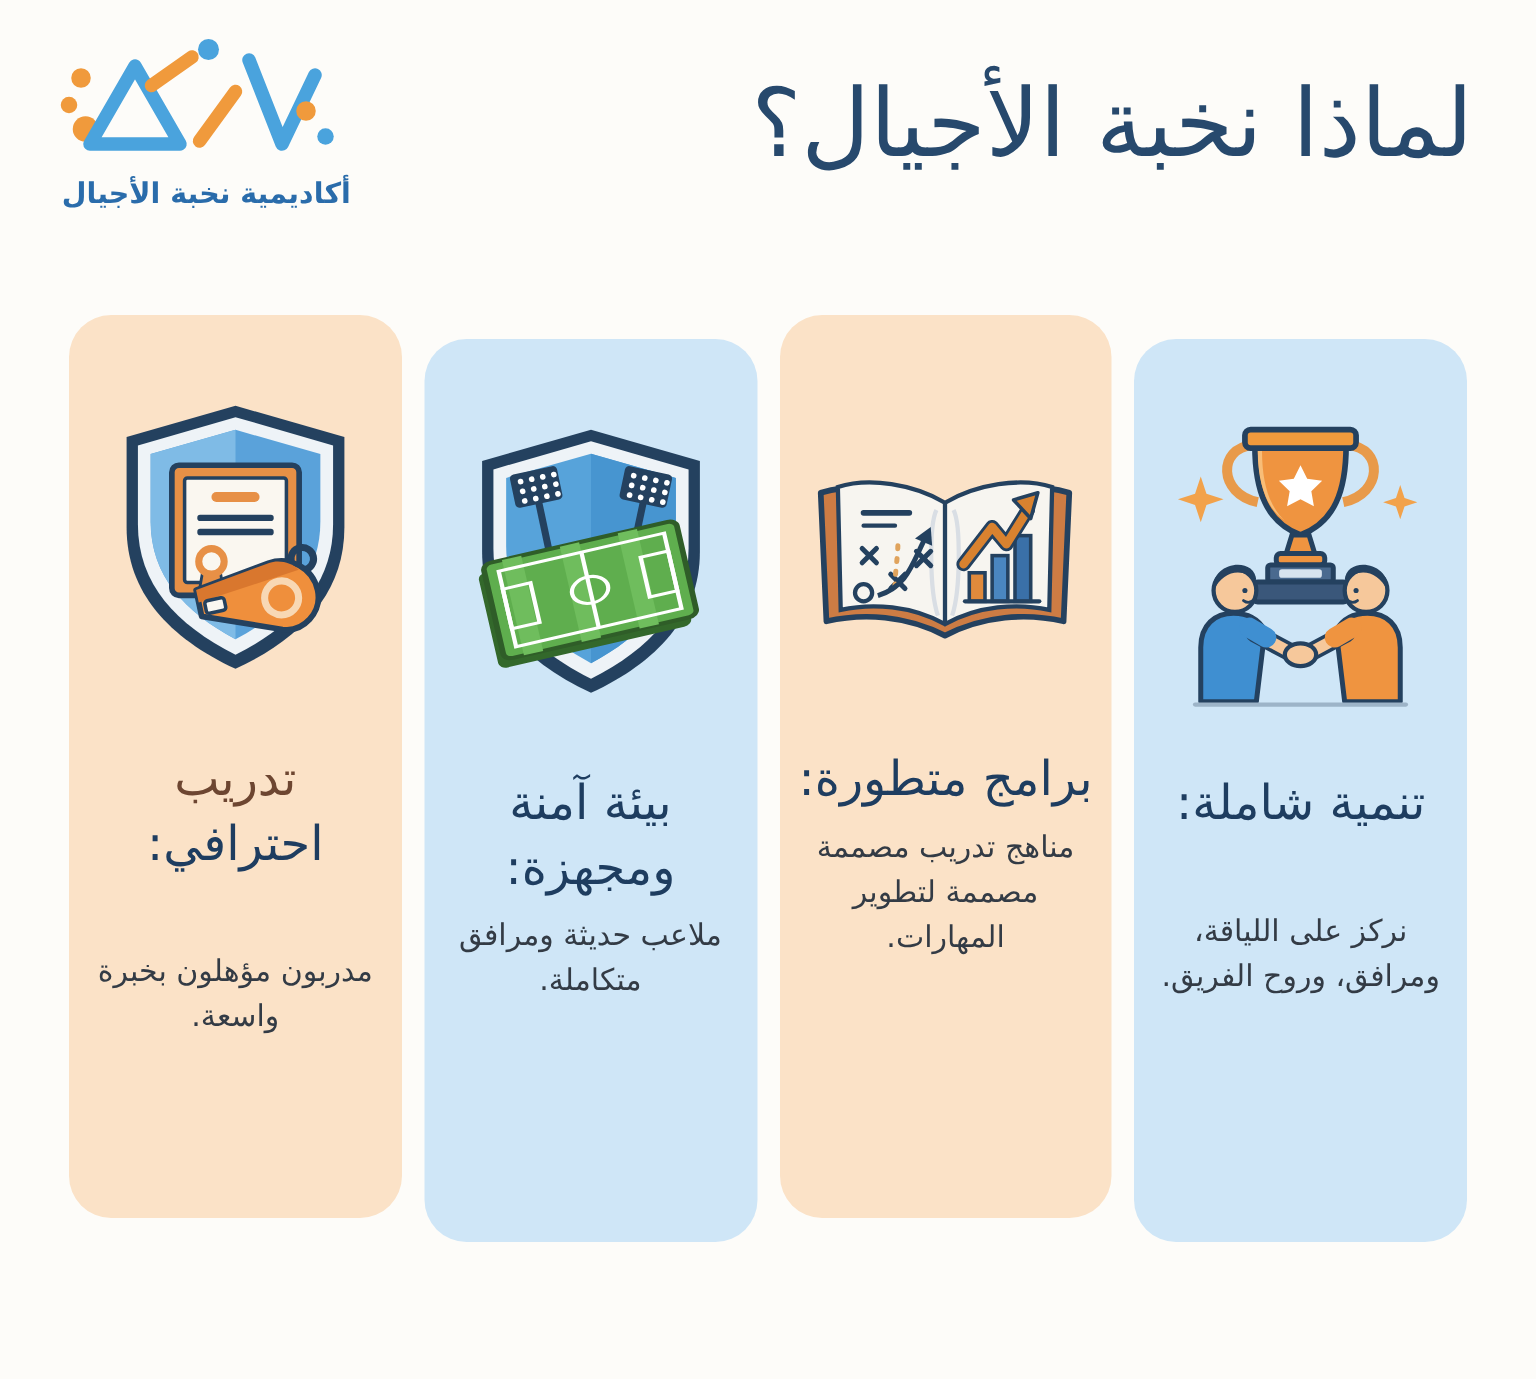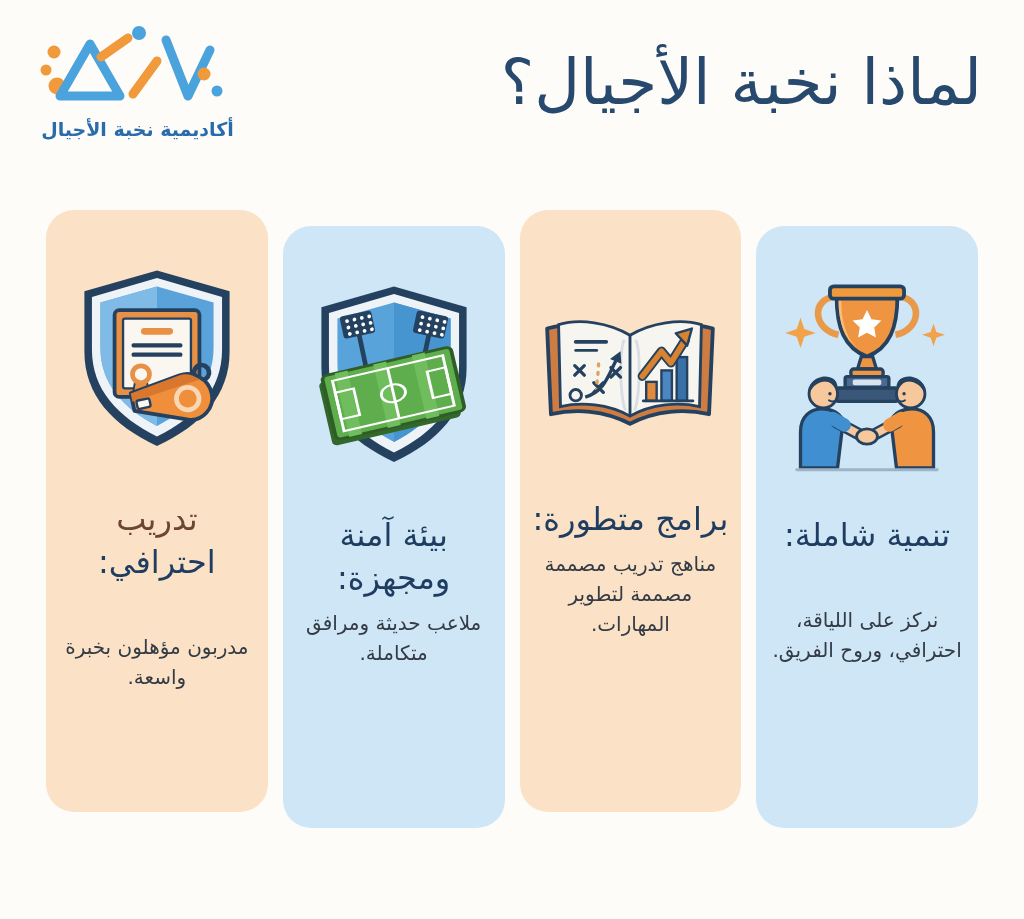--- a/index.html
+++ b/index.html
@@ -108,21 +108,21 @@
         <path d="M170,204 L170,166 C170,150 160,142 147,142 C136,142 129,147 125,154 L131,204 Z" fill="#ef9440" stroke="#24415f" stroke-width="3.5" stroke-linejoin="round"></path>
         <path d="M132,156 L104,171" stroke="#24415f" stroke-width="13" stroke-linecap="round"></path>
         <path d="M132,156 L104,171" stroke="#f6c89b" stroke-width="8" stroke-linecap="round"></path>
         <path d="M136,152 L124,159" stroke="#ef9440" stroke-width="14" stroke-linecap="round"></path>
 
         <ellipse cx="100" cy="171" rx="11" ry="8" fill="#f6c89b" stroke="#24415f" stroke-width="3"></ellipse>
         <path d="M26,206 H174" stroke="#9db4c8" stroke-width="3" stroke-linecap="round"></path>
       </svg>
     </div>
     <h2 class="card-heading">تنمية شاملة:</h2>
-    <p class="card-body">نركز على اللياقة، احترافي، وروح الفريق.</p>
+    <p class="card-body">نركز على اللياقة، ومرافق، وروح الفريق.</p>
   </section>
 
   <section class="card peach">
     <div class="icon-wrap">
       <svg width="200" viewBox="0 0 210 170" aria-hidden="true">
         <path d="M105,152 C78,138 48,136 22,142 L18,52 C46,44 80,48 105,62 C130,48 164,44 192,52 L188,142 C162,136 132,138 105,152 Z" fill="#cd7c44" stroke="#24415f" stroke-width="4" stroke-linejoin="round"></path>
         <path d="M105,144 C82,131 54,129 32,134 L30,48 C52,41 83,46 105,59 C127,46 158,41 180,48 L178,134 C156,129 128,131 105,144 Z" fill="#f7f5f0" stroke="#24415f" stroke-width="3"></path>
         <path d="M105,59 V144" stroke="#24415f" stroke-width="3"></path>
         <path d="M99,64 C94,74 94,120 100,138" stroke="#d9dee4" stroke-width="3" fill="none"></path>
         <path d="M111,64 C116,74 116,120 110,138" stroke="#d9dee4" stroke-width="3" fill="none"></path>

